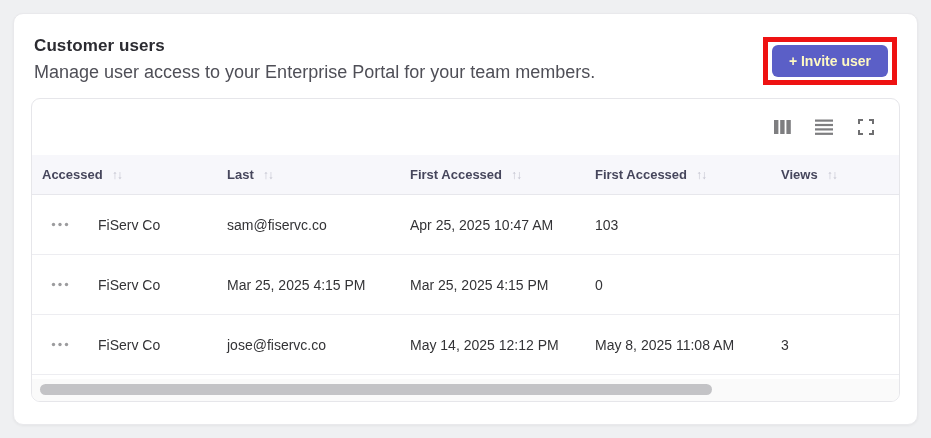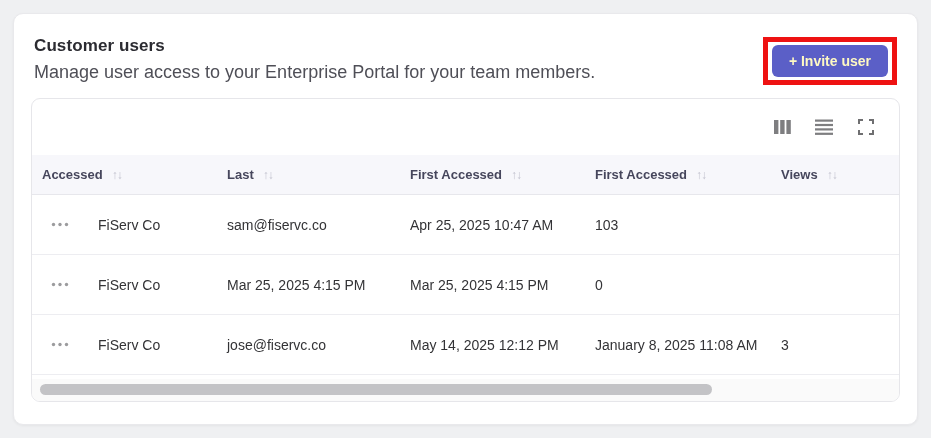--- a/index.html
+++ b/index.html
@@ -243,21 +243,21 @@
           <svg width="18" height="5" viewBox="0 0 18 5">
             <circle cx="2.5" cy="2.5" r="1.7" fill="#9c9c9e"></circle>
             <circle cx="9" cy="2.5" r="1.7" fill="#9c9c9e"></circle>
             <circle cx="15.5" cy="2.5" r="1.7" fill="#9c9c9e"></circle>
           </svg>
         </button>
       </div>
       <div class="cell name">FiServ Co</div>
       <div class="cell">jose@fiservc.co</div>
       <div class="cell">May 14, 2025 12:12 PM</div>
-      <div class="cell">January 8, 2025 11:08 AM</div>
+      <div class="cell">May 8, 2025 11:08 AM</div>
       <div class="cell">3</div>
     </div>
 
     <div class="hscroll">
       <div class="hscroll-thumb"></div>
     </div>
 
   </div>
 </div>
 

